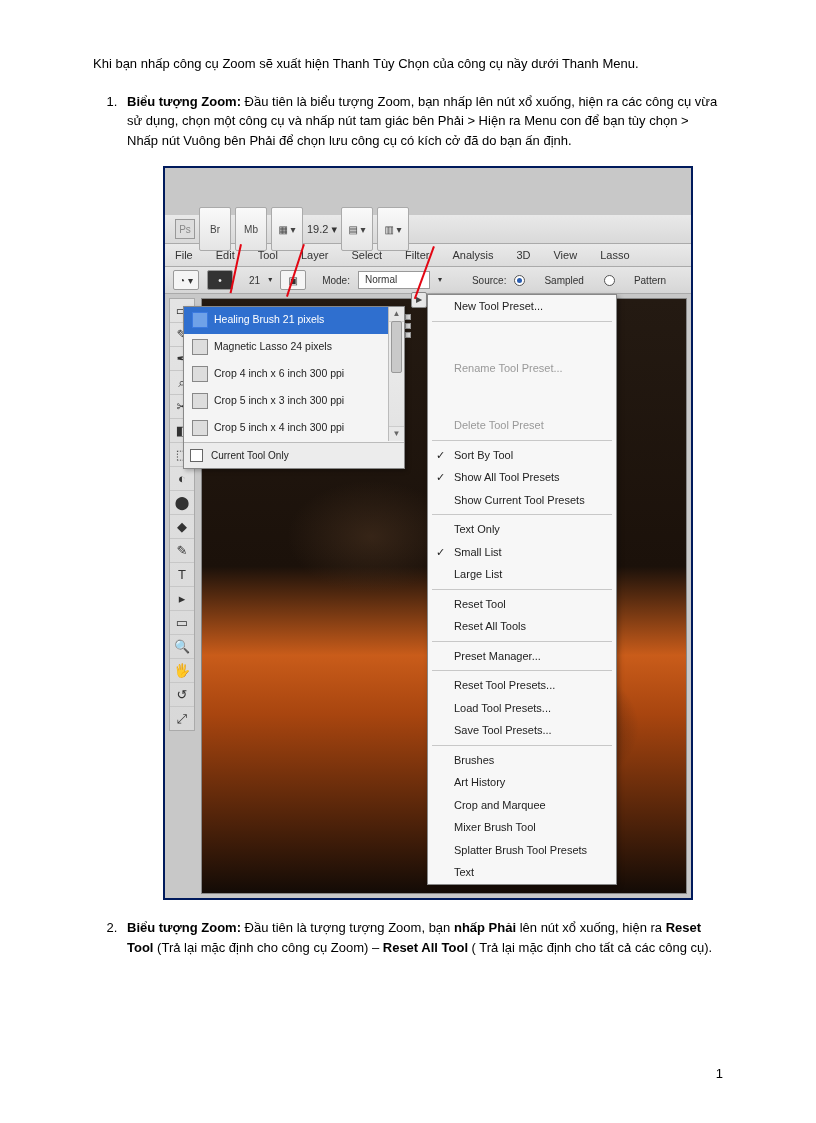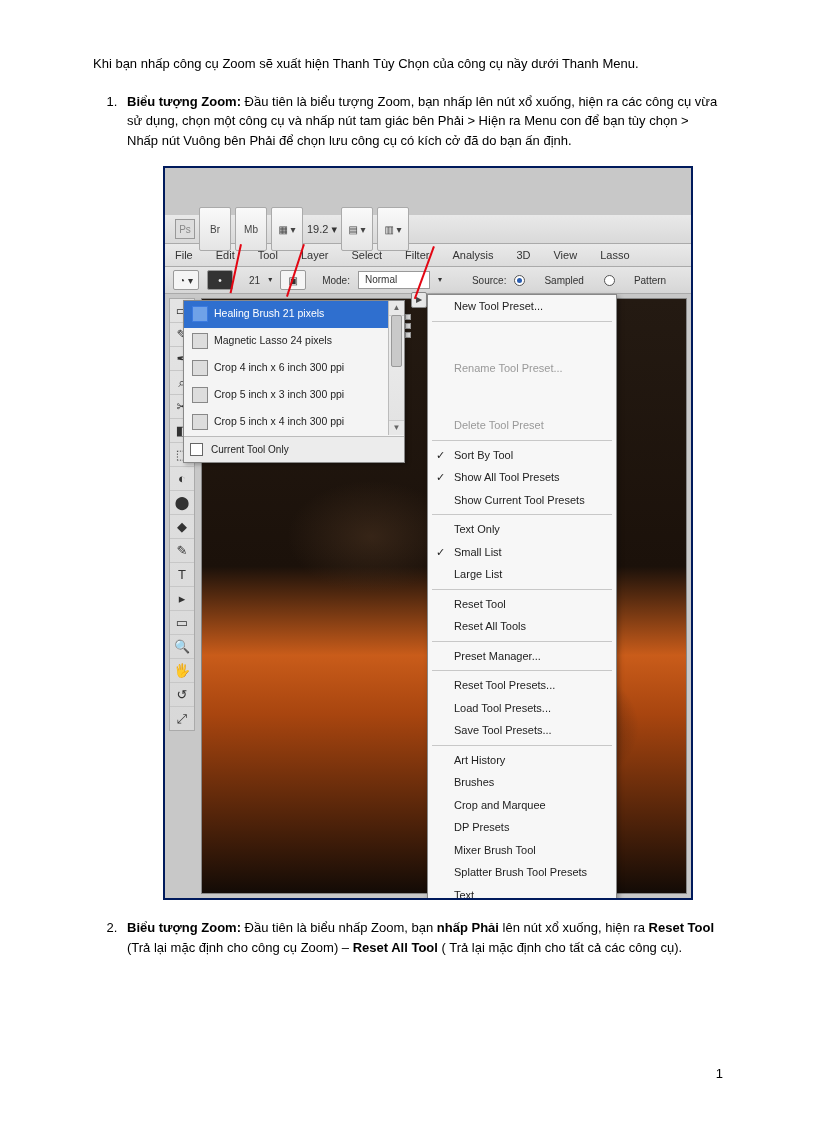--- a/index.html
+++ b/index.html
@@ -153,21 +153,21 @@
   }
   .canvas-inner{
     position:absolute;inset:0;
     background:
       radial-gradient(ellipse 140px 100px at 70% 72%, rgba(30,18,12,0.95), rgba(0,0,0,0) 70%),
       radial-gradient(ellipse 120px 80px at 35% 40%, rgba(80,55,35,0.5), rgba(0,0,0,0) 70%),
       linear-gradient(180deg, #241a12 0%, #1b110a 45%, #c95c1a 60%, #a8450f 70%, #130b06 100%);
   }
   
   .preset-panel{
-    position:absolute;left:18px;top:6px;width:220px;
+    position:absolute;left:18px;top:12px;width:220px;
     background:#f4f4f4;border:1px solid #888;
     box-shadow:2px 2px 4px rgba(0,0,0,0.25);
     font-family:Tahoma,sans-serif;font-size:10.5px;color:#222;
     z-index:3;
   }
   .preset-item{
     display:flex;align-items:center;gap:6px;
     padding:4px 8px;height:18px;border-bottom:1px solid transparent;
   }
   .preset-item.sel{background:var(--ps-sel);color:#fff;}
@@ -370,33 +370,32 @@
             <div class="ctx-sep"></div>
             <div class="ctx-item">Reset Tool</div>
             <div class="ctx-item">Reset All Tools</div>
             <div class="ctx-sep"></div>
             <div class="ctx-item">Preset Manager...</div>
             <div class="ctx-sep"></div>
             <div class="ctx-item">Reset Tool Presets...</div>
             <div class="ctx-item">Load Tool Presets...</div>
             <div class="ctx-item">Save Tool Presets...</div>
             <div class="ctx-sep"></div>
+            <div class="ctx-item">Brushes</div>
             <div class="ctx-item">Art History</div>
-            <div class="ctx-item">Brushes</div>
             <div class="ctx-item">Crop and Marquee</div>
-            <div class="ctx-item">DP Presets</div>
             <div class="ctx-item">Mixer Brush Tool</div>
             <div class="ctx-item">Splatter Brush Tool Presets</div>
             <div class="ctx-item">Text</div>
           </div>
         </div>
       </div>
     </li>
 
     <li>
       <div class="li-body">
-        <b>Biểu tượng Zoom:</b><span> Đầu tiên là biểu nhấp Zoom, bạn </span><b>nhấp Phải</b><span> lên nút xổ xuống, hiện ra </span><b>Reset Tool</b><span> (Trả lại mặc định cho công cụ Zoom) – </span><b>Reset All Tool</b><span> ( Trả lại mặc định cho tất cả các công cụ).</span>
+        <b>Biểu tượng Zoom:</b><span> Đầu tiên là tượng tượng Zoom, bạn </span><b>nhấp Phải</b><span> lên nút xổ xuống, hiện ra </span><b>Reset Tool</b><span> (Trả lại mặc định cho công cụ Zoom) – </span><b>Reset All Tool</b><span> ( Trả lại mặc định cho tất cả các công cụ).</span>
       </div>
     </li>
   </ol>
 </div>
 
 <div class="page-number">1</div>
 
 </body></html>

